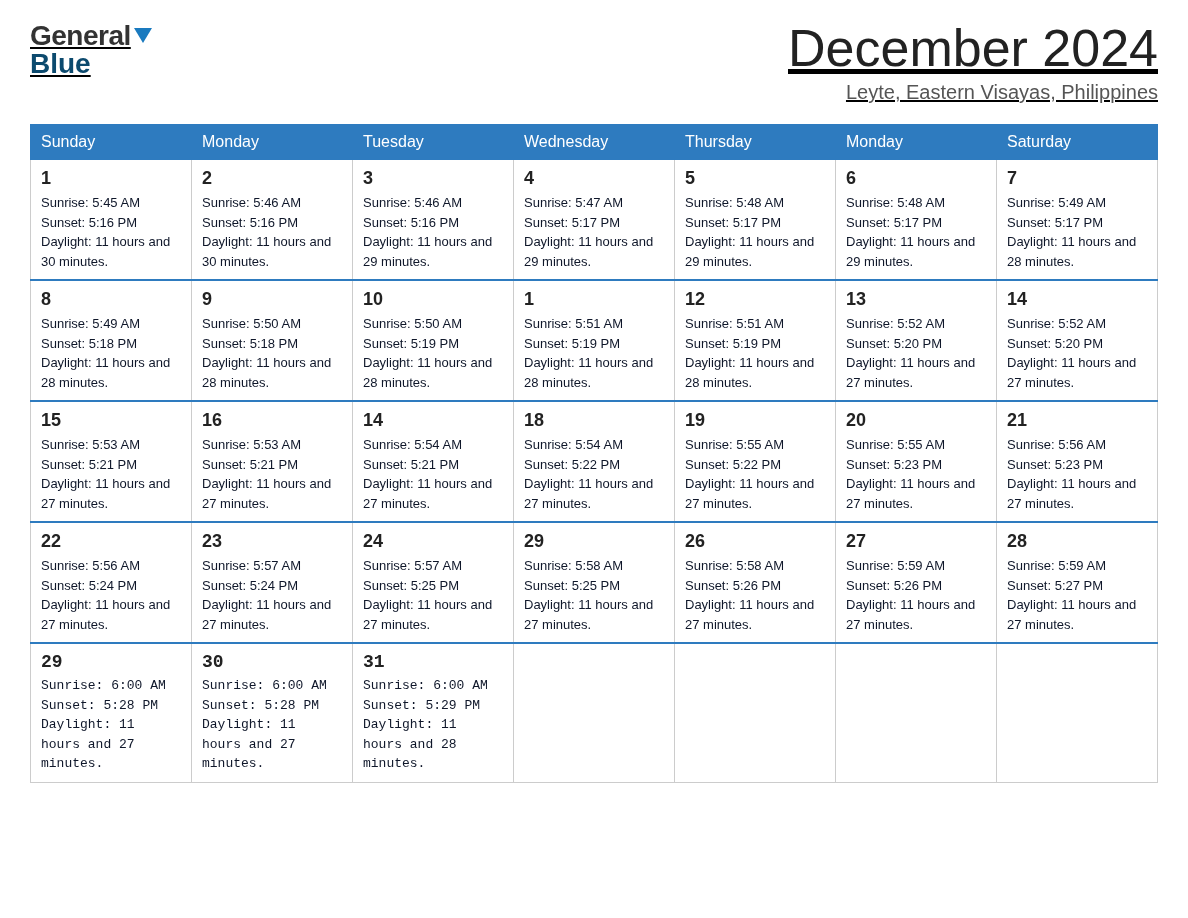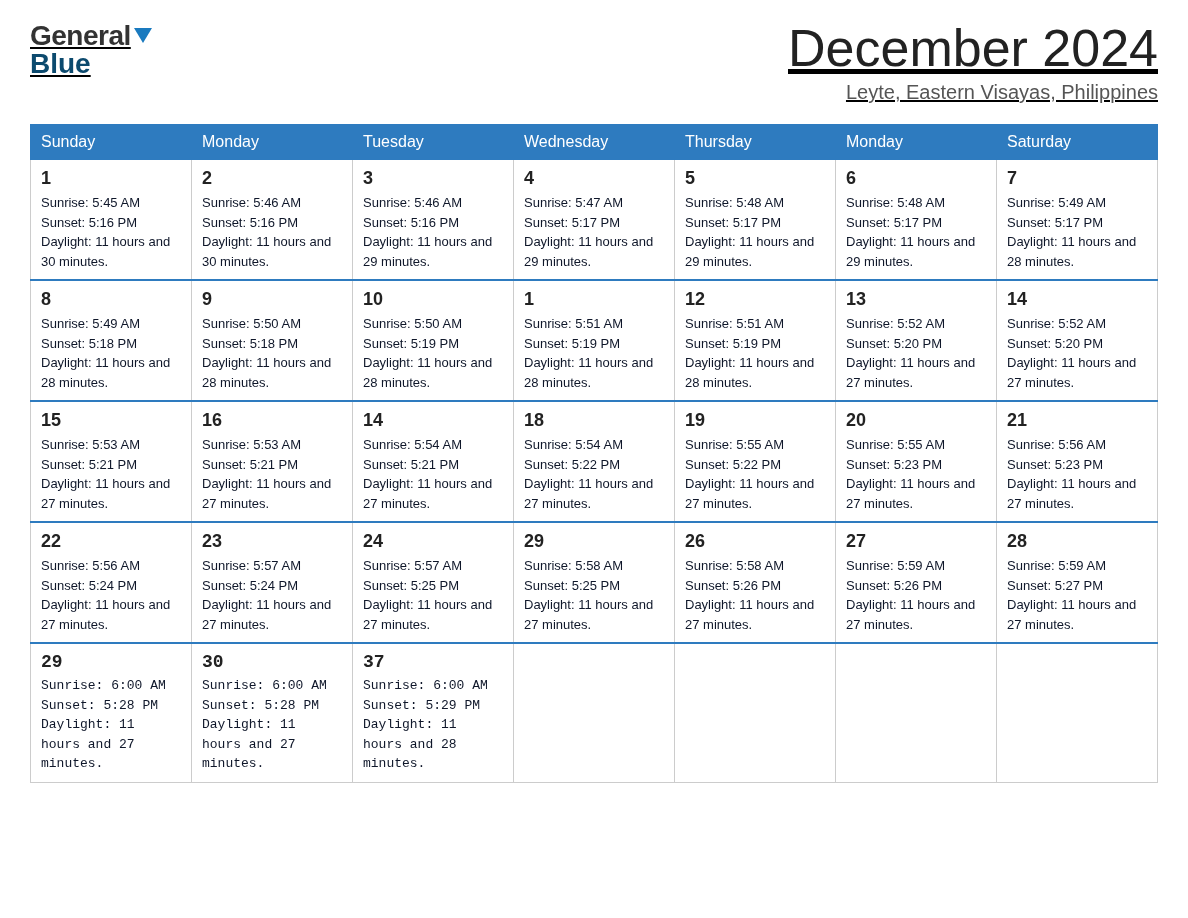--- a/index.html
+++ b/index.html
@@ -367,21 +367,21 @@
       </td>
         <td>
         <span class="day-num">30</span>
         <div class="day-info">
           Sunrise: 6:00 AM<br>
           Sunset: 5:28 PM<br>
           Daylight: 11 hours and 27 minutes.
         </div>
       </td>
         <td>
-        <span class="day-num">37</span>
+        <span class="day-num">31</span>
         <div class="day-info">
           Sunrise: 6:00 AM<br>
           Sunset: 5:29 PM<br>
           Daylight: 11 hours and 28 minutes.
         </div>
       </td>
         <td class="empty-cell"></td>
         <td class="empty-cell"></td>
         <td class="empty-cell"></td>
         <td class="empty-cell"></td>

